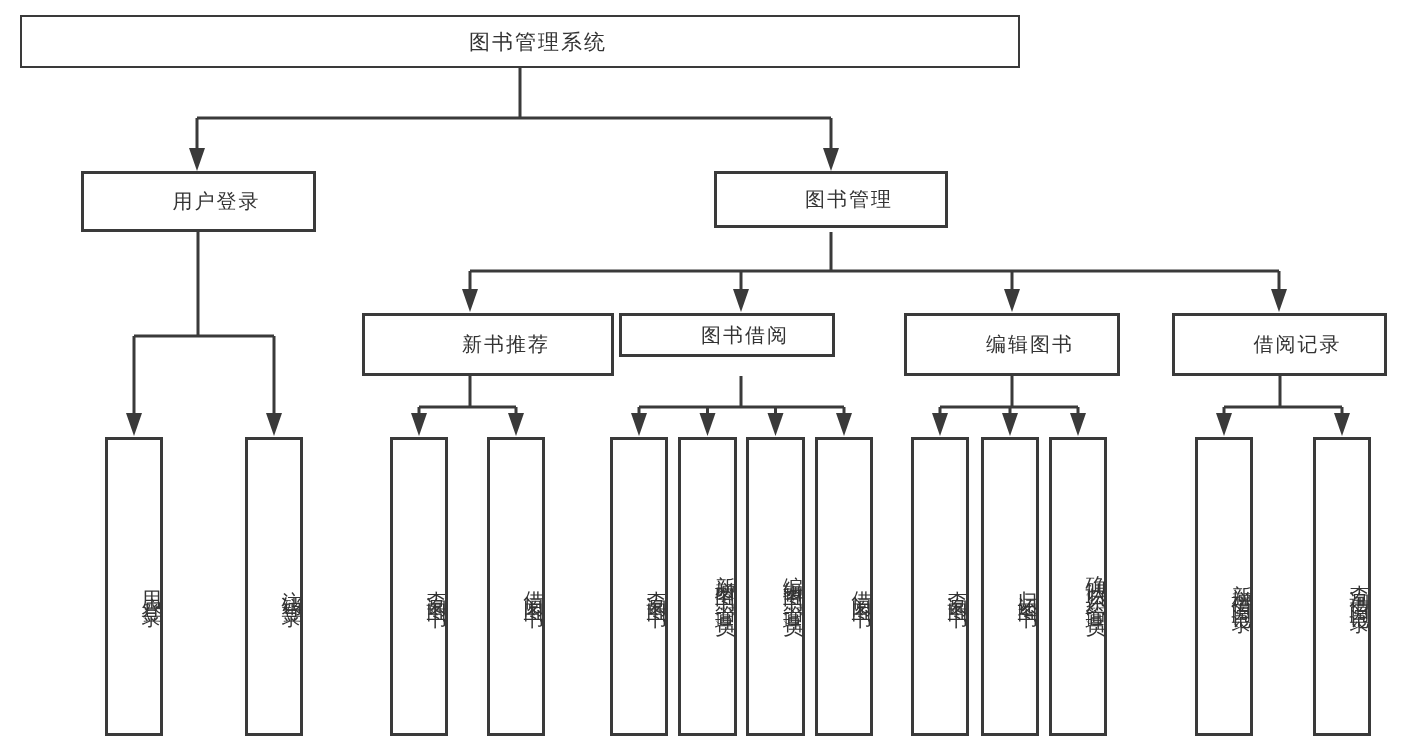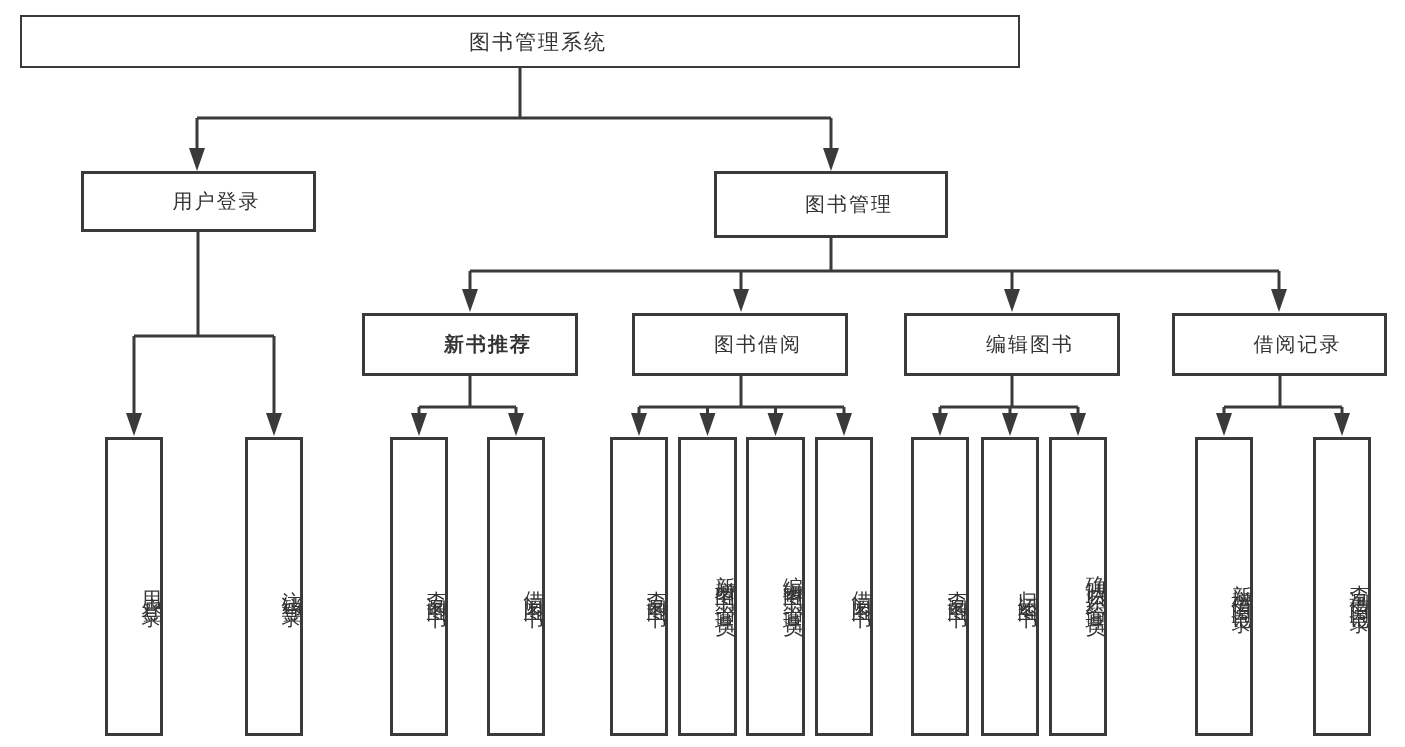--- a/index.html
+++ b/index.html
@@ -88,24 +88,24 @@
       <polygon points="1002,413 1018,413 1010,436"></polygon>
       <polygon points="1070,413 1086,413 1078,436"></polygon>
       <polygon points="1216,413 1232,413 1224,436"></polygon>
       <polygon points="1334,413 1350,413 1342,436"></polygon>
     </g>
   </svg>
 
   <div class="node root" style="left:20px;top:15px;width:1000px;height:53px;">图书管理系统</div>
 
   <div class="node" style="left:81px;top:171px;width:235px;height:61px;">用户登录</div>
-  <div class="node" style="left:714px;top:171px;width:234px;height:67px;font-family:Liberation Mono, monospace;">图书管理</div>
+  <div class="node" style="left:714px;top:171px;width:234px;height:57px;font-family:Liberation Mono, monospace;">图书管理</div>
 
-  <div class="node" style="left:362px;top:313px;width:216px;height:63px;font-weight:bold;">新书推荐</div>
-  <div class="node" style="left:632px;top:313px;width:216px;height:63px;font-family:Liberation Mono, monospace;">图书借阅</div>
+  <div class="node" style="left:362px;top:313px;width:252px;height:63px;">新书推荐</div>
+  <div class="node" style="left:619px;top:313px;width:216px;height:44px;font-family:Liberation Mono, monospace;">图书借阅</div>
   <div class="node" style="left:904px;top:313px;width:216px;height:63px;">编辑图书</div>
   <div class="node" style="left:1172px;top:313px;width:215px;height:63px;text-align:right;">借阅记录</div>
 
   <div class="node v" style="left:105px;top:437px;width:58px;height:299px;">用户登录</div>
   <div class="node v" style="left:245px;top:437px;width:58px;height:299px;">注销登录</div>
 
   <div class="node v" style="left:390px;top:437px;width:58px;height:299px;">查询图书</div>
   <div class="node v" style="left:487px;top:437px;width:58px;height:299px;">借阅图书</div>
 
   <div class="node v" style="left:610px;top:437px;width:58px;height:299px;">查询图书</div>

